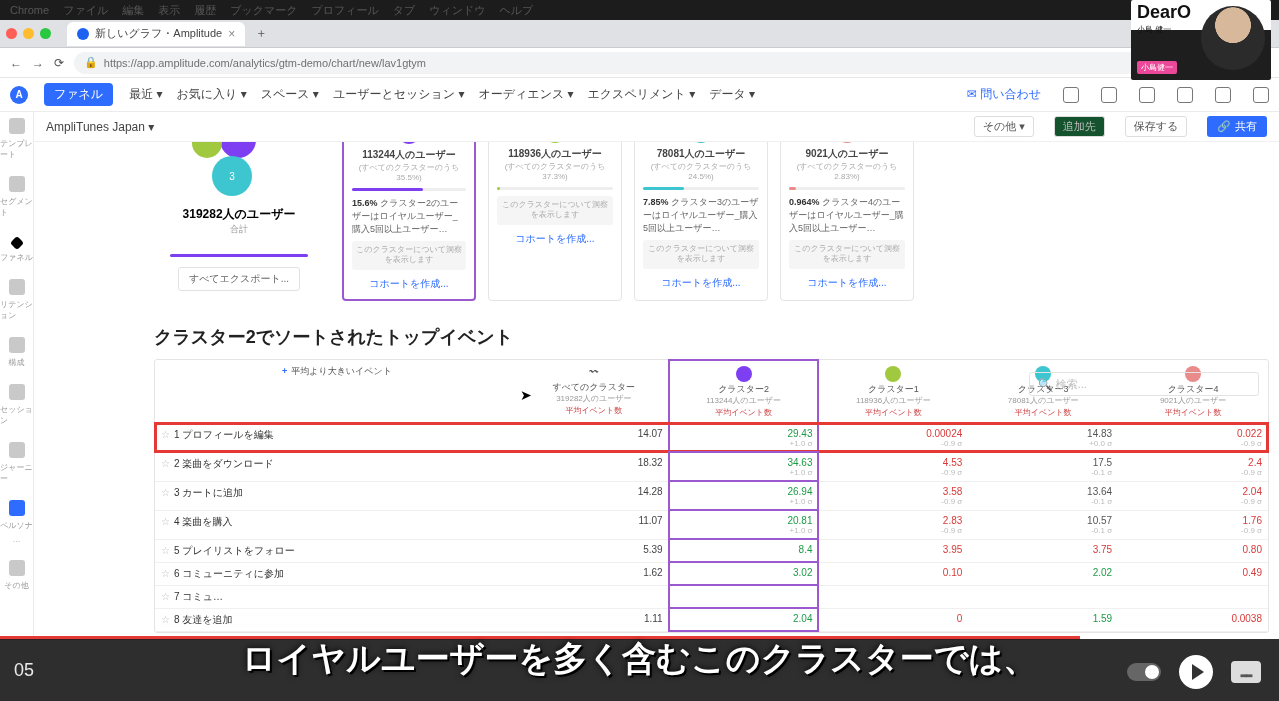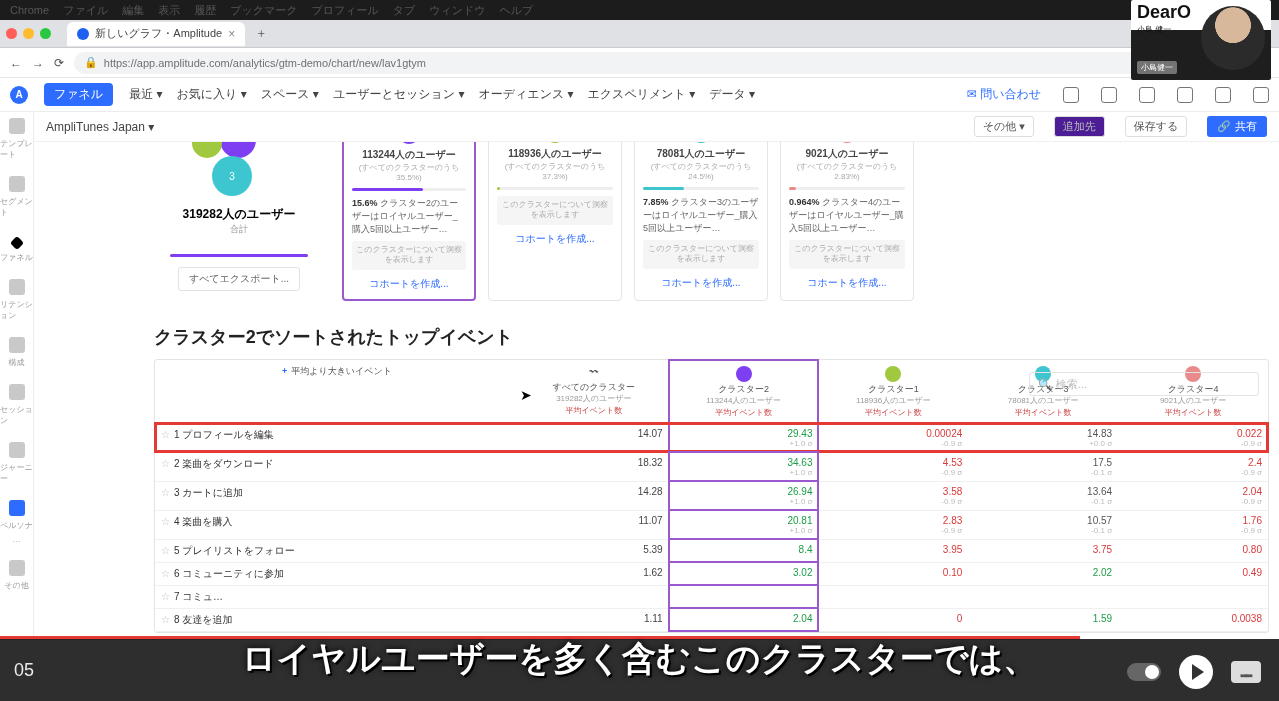--- a/index.html
+++ b/index.html
@@ -39,21 +39,21 @@
   .sic.a{background:#c9c9c9}
   .sic.c{background:#000;transform:rotate(45deg);width:10px;height:10px;margin-top:4px}
   .sic.f{background:#2d6cff}
   .sidenav .lbl{font-size:8px;color:#9a9a9a;margin-top:-12px}
 
   .content{flex:1;overflow:hidden;position:relative}
   .proj-row{height:30px;display:flex;align-items:center;padding:0 12px;gap:20px;border-bottom:1px solid #f0f0f0}
   .proj-sel{font-size:12px;color:#444}
   .proj-row .spacer{flex:1}
   .lite-btn{border:1px solid #ddd;border-radius:3px;padding:2px 8px;font-size:11px;color:#555;background:#fff}
-  .lite-btn.dis{color:#bbb;background:#4c1d95}
+  .lite-btn.dis{color:#bbb;background:#14532d}
   .share-btn{background:#2d6cff;color:#fff;border-radius:3px;padding:3px 10px;font-size:11px;display:flex;gap:4px;align-items:center}
 
   .scroll{height:calc(100% - 30px);overflow:hidden;padding:0 10px 0 120px;position:relative}
 
   
   .cards-row{display:flex;gap:18px;align-items:flex-start;margin-top:-30px}
   .total-block{width:170px;text-align:center;padding-top:10px}
   .bubble-wrap{height:80px;position:relative}
   .bub{position:absolute;border-radius:50%}
   .b1{width:36px;height:36px;background:#7e3ff2;left:66px;top:0}
@@ -112,21 +112,21 @@
   .toggle::after{content:"";position:absolute;right:2px;top:2px;width:14px;height:14px;border-radius:50%;background:#fff}
   .play{width:34px;height:34px;border-radius:50%;background:#fff;display:flex;align-items:center;justify-content:center}
   .play::after{content:"";border-left:12px solid #333;border-top:8px solid transparent;border-bottom:8px solid transparent;margin-left:3px}
   .cc{width:30px;height:22px;border-radius:4px;background:#ddd;display:flex;align-items:center;justify-content:center;color:#555;font-size:8px;font-weight:bold;letter-spacing:-1px}
 
   
   .pip{position:absolute;right:8px;top:0;width:140px;height:80px;background:#1e1e1e;z-index:90;border-radius:2px;overflow:hidden}
   .pip .logo{position:absolute;left:6px;top:2px;color:#111;font-weight:800;font-size:18px}
   .pip .name{position:absolute;left:6px;top:24px;font-size:8px;color:#111}
   .pip .face{position:absolute;right:6px;top:6px;width:64px;height:64px;border-radius:50%;background:radial-gradient(circle at 50% 30%,#d8b89a 0 32%,#2b2b2b 33% 100%)}
-  .pip .tag{position:absolute;left:6px;bottom:6px;background:#737373;color:#fff;font-size:8px;padding:1px 4px;border-radius:2px}
+  .pip .tag{position:absolute;left:6px;bottom:6px;background:#ec4899;color:#fff;font-size:8px;padding:1px 4px;border-radius:2px}
   .pip-top{position:absolute;left:0;top:0;width:100%;height:30px;background:#fff}
 </style>
 </head>
 <body>
 
 <div class="viewport">
 
   <div class="mac-bar" id="macbar">
       <span>Chrome</span>
       <span>ファイル</span>

